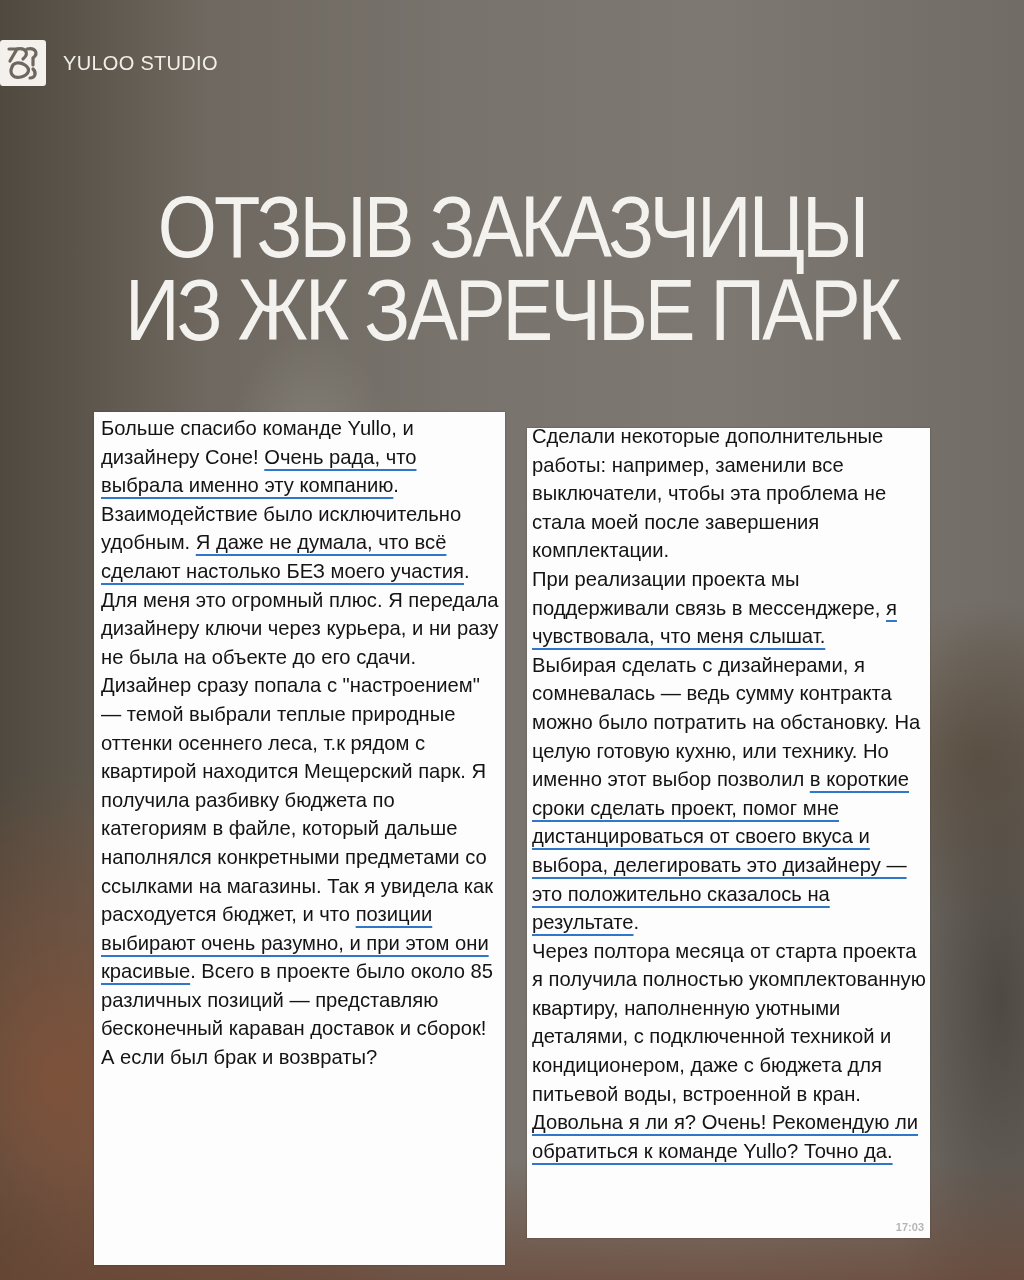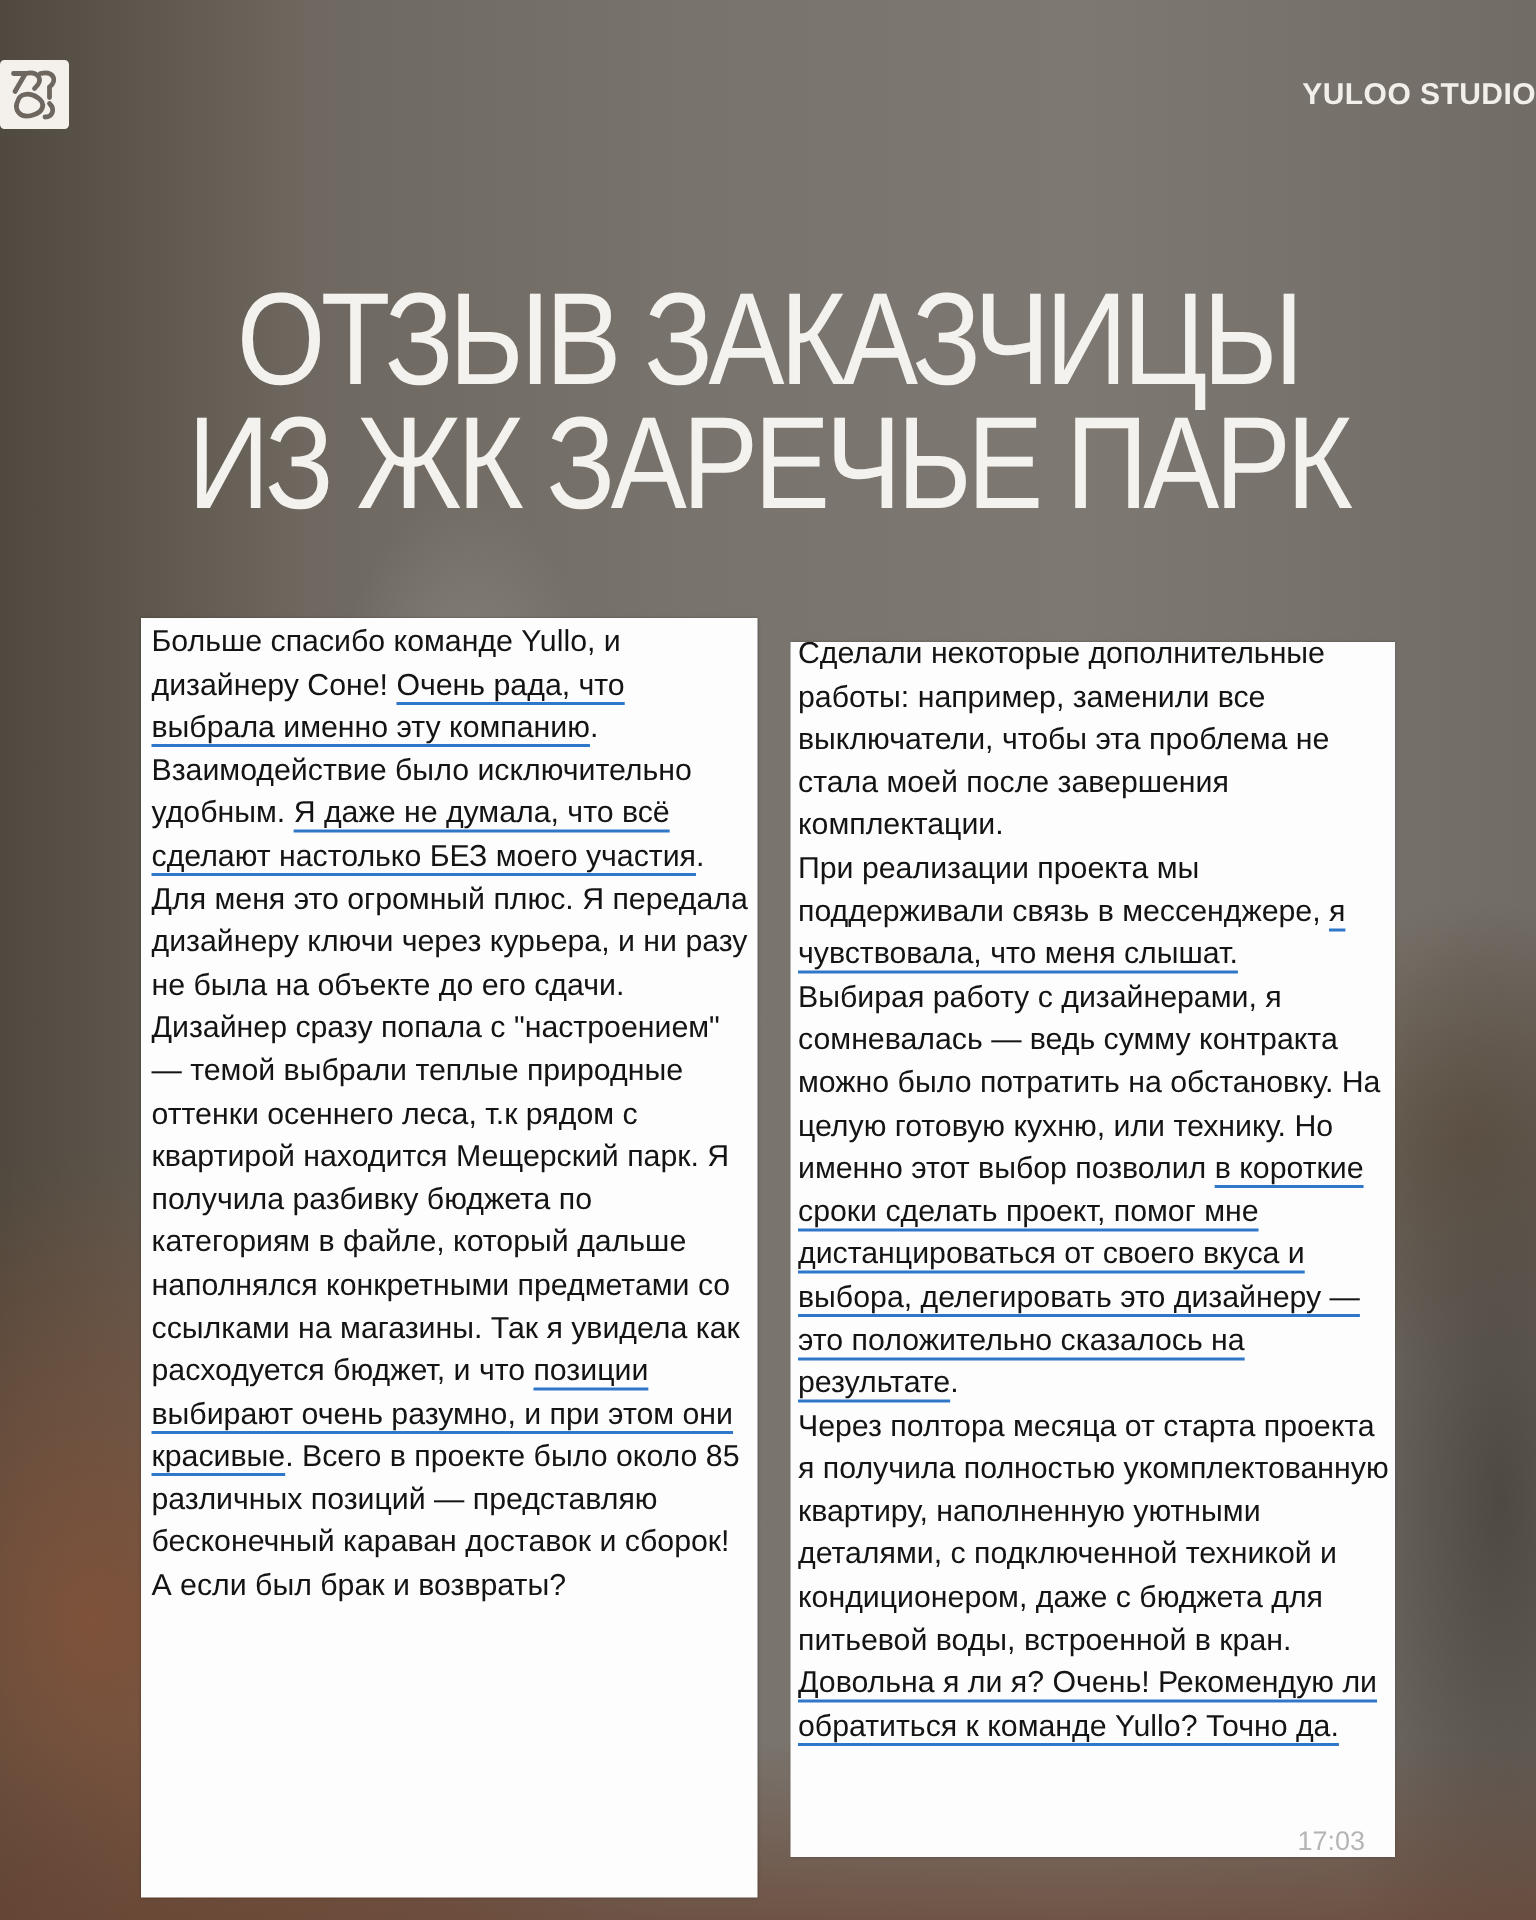--- a/index.html
+++ b/index.html
@@ -19,21 +19,21 @@
       radial-gradient(ellipse 200px 200px at 980px 760px, rgba(96,80,62,0.8), rgba(96,80,62,0) 80%),
       linear-gradient(90deg, #4f493f 0%, #5c554b 8%, #6e6860 20%, #78736c 45%, #7d7871 70%, #716c66 100%);
   }
   .bg::after {
     content: ""; position: absolute; left: 0; right: 0; top: 1160px; bottom: 0;
     background: linear-gradient(180deg, rgba(90,58,42,0) 0%, rgba(105,66,48,0.65) 100%);
   }
 
   .brand {
     position: absolute; top: 40px; left: 0; right: 0;
-    display: flex; justify-content: space-between; align-items: center; gap: 17px; font-weight: bold;
+    display: flex; justify-content: flex-start; align-items: center; gap: 17px;
   }
   .brand-logo {
     width: 46px; height: 46px;
     border: 2px solid #f4f1ec; border-radius: 3px;
     background: #f4f1ec;
     display: flex; align-items: center; justify-content: center;
   }
   .brand-logo svg { width: 40px; height: 40px; }
   .brand-name {
     color: #f2efea; font-size: 20px; letter-spacing: 0.3px;
@@ -62,22 +62,22 @@
   .card-right { left: 527px; top: 428px; width: 403px; height: 810px; padding: 0 4px 0 5px; }
   .card-right .text { margin-top: -6px; }
   .card p { margin: 0; }
   .u {
     text-decoration: underline;
     text-decoration-color: #2f78c9;
     text-decoration-thickness: 2px;
     text-underline-offset: 5px;
   }
   .time {
-    position: absolute; right: 20px; bottom: -4px;
-    color: #b5b5b5; font-size: 18px;
+    position: absolute; right: 6px; bottom: -4px;
+    color: #b5b5b5; font-size: 11px; font-weight: bold;
   }
 </style>
 </head>
 <body>
 
 <div class="bg"></div>
 
 <div class="brand">
   <div class="brand-logo">
     <svg viewBox="0 0 40 40">
@@ -103,17 +103,17 @@
   <div class="text">
     <p><span>Больше спасибо команде Yullo, и дизайнеру Соне! </span><span class="u">Очень рада, что выбрала именно эту компанию</span><span>. Взаимодействие было исключительно удобным. </span><span class="u">Я даже не думала, что всё сделают настолько БЕЗ моего участия</span><span>. Для меня это огромный плюс. Я передала дизайнеру ключи через курьера, и ни разу не была на объекте до его сдачи.</span></p>
     <p><span>Дизайнер сразу попала с "настроением" — темой выбрали теплые природные оттенки осеннего леса, т.к рядом с квартирой находится Мещерский парк. Я получила разбивку бюджета по категориям в файле, который дальше наполнялся конкретными предметами со ссылками на магазины. Так я увидела как расходуется бюджет, и что </span><span class="u">позиции выбирают очень разумно, и при этом они красивые</span><span>. Всего в проекте было около 85 различных позиций — представляю бесконечный караван доставок и сборок! А если был брак и возвраты?</span></p>
   </div>
 </div>
 
 <div class="card card-right">
   <div class="text">
     <p><span>Сделали некоторые дополнительные работы: например, заменили все выключатели, чтобы эта проблема не стала моей после завершения комплектации.</span></p>
     <p><span>При реализации проекта мы поддерживали связь в мессенджере, </span><span class="u">я чувствовала, что меня слышат.</span></p>
-    <p><span>Выбирая работу с дизайнерами, я сомневалась — ведь сумму контракта можно было потратить на обстановку. На целую готовую кухню, или технику. Но именно этот выбор позволил </span><span class="u">в короткие сроки сделать проект, помог мне дистанцироваться от своего вкуса и выбора, делегировать это дизайнеру — это положительно сказалось на результате</span><span>.</span></p>
+    <p><span>Выбирая сделать с дизайнерами, я сомневалась — ведь сумму контракта можно было потратить на обстановку. На целую готовую кухню, или технику. Но именно этот выбор позволил </span><span class="u">в короткие сроки сделать проект, помог мне дистанцироваться от своего вкуса и выбора, делегировать это дизайнеру — это положительно сказалось на результате</span><span>.</span></p>
     <p><span>Через полтора месяца от старта проекта я получила полностью укомплектованную квартиру, наполненную уютными деталями, с подключенной техникой и кондиционером, даже с бюджета для питьевой воды, встроенной в кран. </span><span class="u">Довольна я ли я? Очень! Рекомендую ли обратиться к команде Yullo? Точно да.</span></p>
   </div>
   <span class="time">17:03</span>
 </div>
 
 </body></html>

